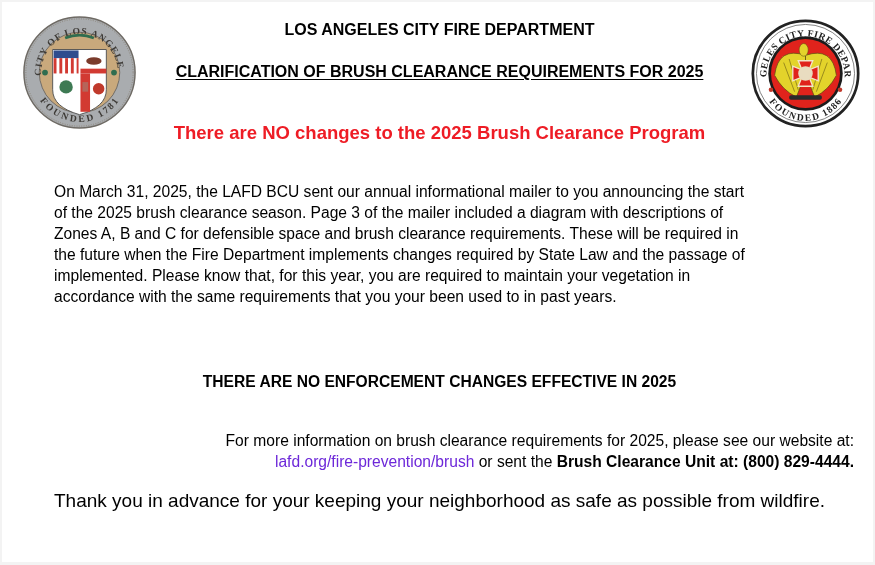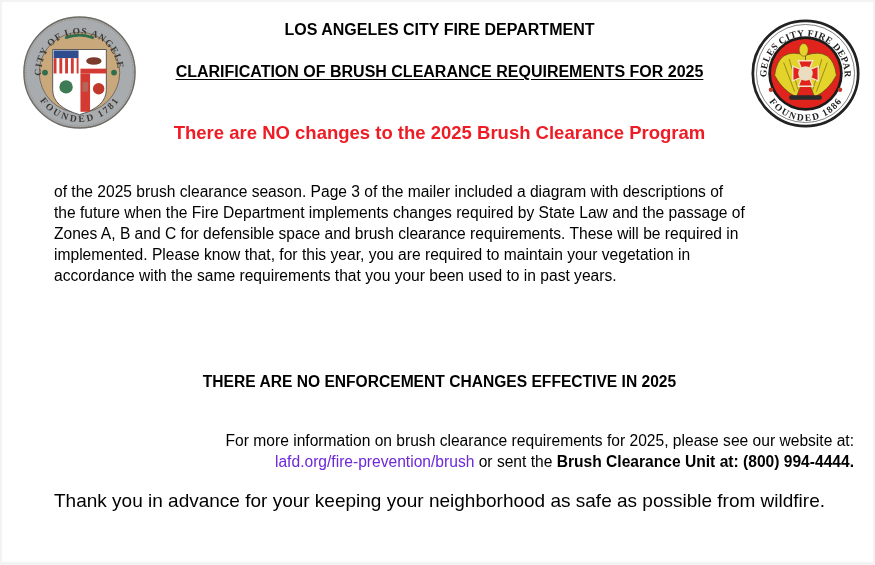--- a/index.html
+++ b/index.html
@@ -116,28 +116,29 @@
     <ellipse cx="58" cy="34" rx="5" ry="7" fill="#e3d32b" stroke="#5b4e10" stroke-width="0.6"></ellipse>
 
     <path d="M 52 46 L 68 46 L 64 56 L 74 52 L 74 68 L 64 64 L 68 74 L 52 74 L 56 64 L 46 68 L 46 52 L 56 56 Z" fill="#e0231c" stroke="#f2e6c9" stroke-width="1.5"></path>
     <circle cx="60" cy="60" r="8" fill="#e9dcc0"></circle>
     <rect x="42" y="84" width="36" height="5" rx="2" fill="#2a2a2a"></rect>
     <circle cx="22" cy="78" r="2.5" fill="#c0392b"></circle>
       <circle cx="98" cy="78" r="2.5" fill="#c0392b"></circle>
   </svg>
 
   <div class="body-para">
+    <div>On March 31, 2025, the LAFD BCU sent our annual informational mailer to you announcing the start</div>
     <div>of the 2025 brush clearance season. Page 3 of the mailer included a diagram with descriptions of</div>
+    <div>Zones A, B and C for defensible space and brush clearance requirements. These will be required in</div>
     <div>the future when the Fire Department implements changes required by State Law and the passage of</div>
-    <div>Zones A, B and C for defensible space and brush clearance requirements. These will be required in</div>
     <div>implemented. Please know that, for this year, you are required to maintain your vegetation in</div>
     <div>accordance with the same requirements that you your been used to in past years.</div>
   </div>
 
   <div class="enforce">THERE ARE NO ENFORCEMENT CHANGES EFFECTIVE IN 2025</div>
 
   <div class="info-para">
     <div>For more information on brush clearance requirements for 2025, please see our website at:</div>
-    <div><a>lafd.org/fire-prevention/brush</a><span style="white-space:pre"> or sent the </span><b>Brush Clearance Unit at: (800) 994-4444.</b></div>
+    <div><a>lafd.org/fire-prevention/brush</a><span style="white-space:pre"> or sent the </span><b>Brush Clearance Unit at: (800) 829-4444.</b></div>
   </div>
 
   <div class="thanks">Thank you in advance for your keeping your neighborhood as safe as possible from wildfire.</div>
 </div>
 
 </body></html>

